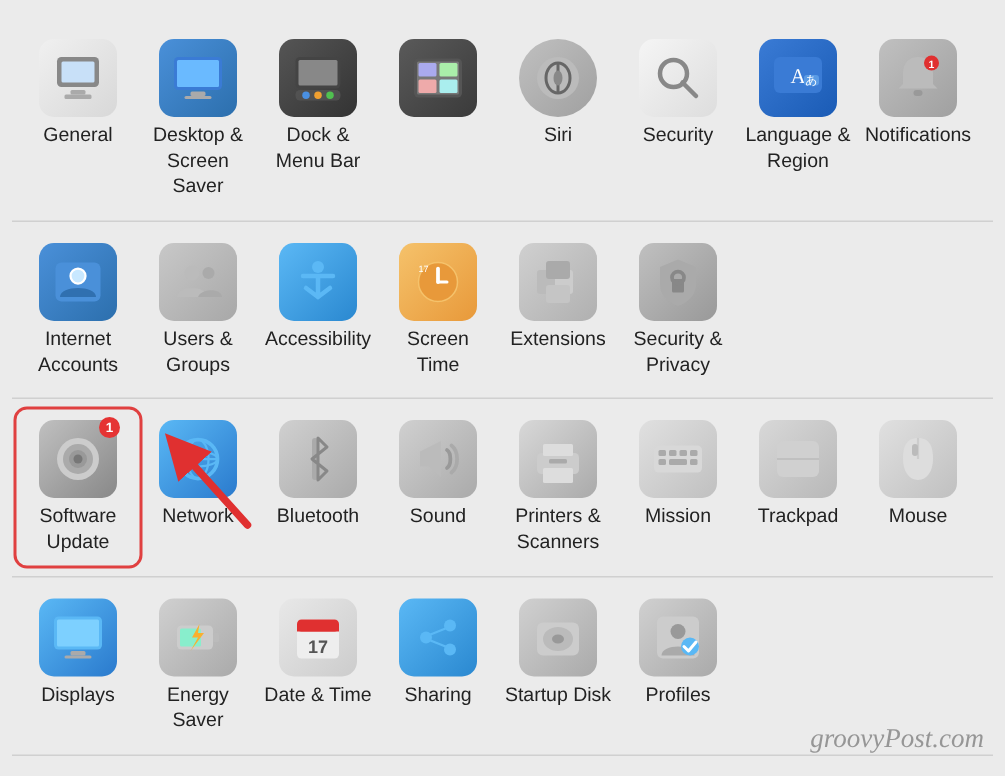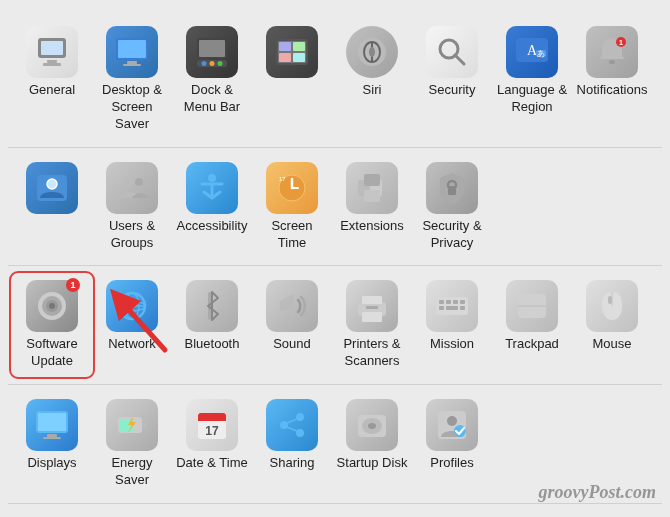--- a/index.html
+++ b/index.html
@@ -92,21 +92,21 @@
 
     
     .watermark {
       position: absolute;
       bottom: 14px;
       right: 14px;
       font-size: 18px;
       color: rgba(80,80,80,0.55);
       font-style: italic;
       font-family: Georgia, serif;
-      font-weight: bold;
+      font-weight: normal;
       pointer-events: none;
     }
 
     
     .icon-general { background: linear-gradient(135deg, #f0f0f0 0%, #d8d8d8 100%); border-radius: 10px; }
     .icon-desktop { background: linear-gradient(135deg, #4a90d9 0%, #2c6fad 100%); border-radius: 10px; }
     .icon-dock { background: linear-gradient(135deg, #555 0%, #333 100%); border-radius: 10px; }
     .icon-mission { background: linear-gradient(135deg, #5a5a5a 0%, #3a3a3a 100%); border-radius: 10px; }
     .icon-siri { background: linear-gradient(135deg, #c0c0c0 0%, #a0a0a0 100%); border-radius: 50%; }
     .icon-spotlight { background: linear-gradient(135deg, #f5f5f5 0%, #ddd 100%); border-radius: 10px; }
@@ -240,20 +240,22 @@
       </div>
       <div class="section">
         <div class="item">
           <div class="item-icon icon-internet">
             <svg viewBox="0 0 36 36" class="icon-svg">
               <rect x="3" y="5" width="30" height="26" rx="4" fill="#4a90d9"></rect>
               <circle cx="18" cy="14" r="5" fill="#c8e8ff" stroke="white" stroke-width="1.5"></circle>
               <path d="M6 28 C6 20 30 20 30 28" fill="#3070b0"></path>
             </svg>
           </div>
+          <span class="item-label">Internet
+Accounts</span>
         </div>
         <div class="item">
           <div class="item-icon icon-users">
             <svg viewBox="0 0 36 36" class="icon-svg">
               <circle cx="14" cy="12" r="5" fill="#bbb"></circle>
               <path d="M4 28 C4 20 24 20 24 28" fill="#bbb"></path>
               <circle cx="25" cy="12" r="4" fill="#aaa"></circle>
               <path d="M18 28 C20 22 34 22 34 28" fill="#aaa"></path>
             </svg>
           </div>

